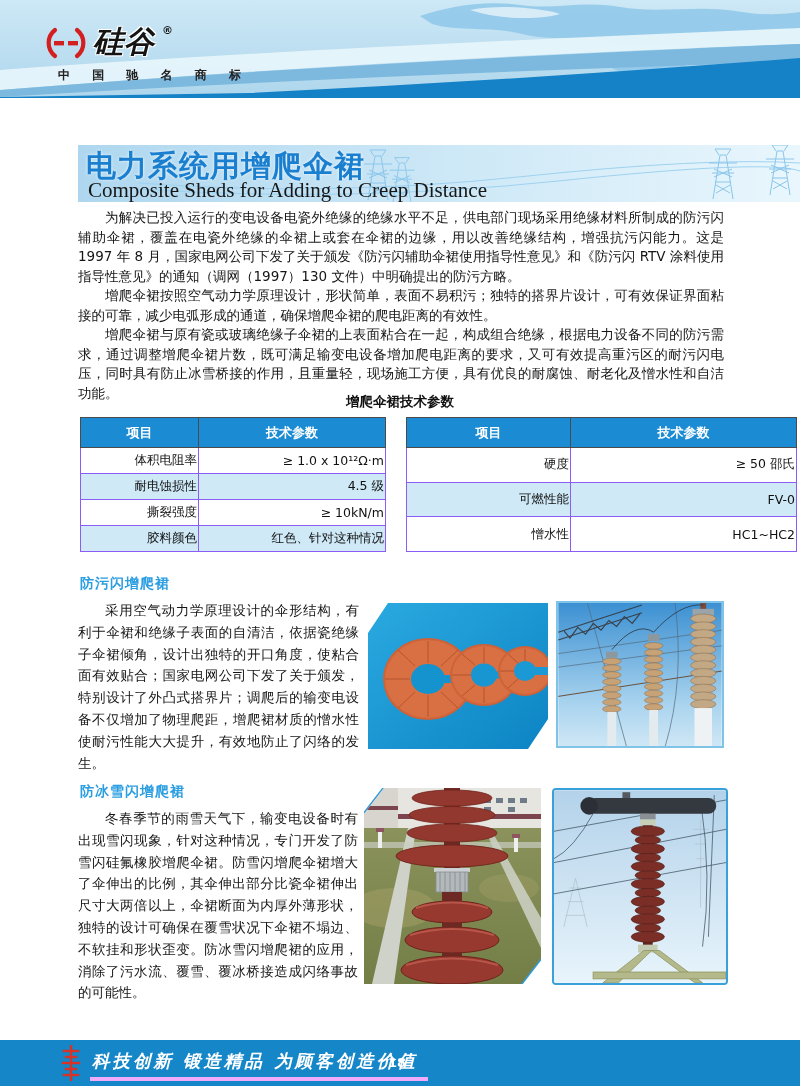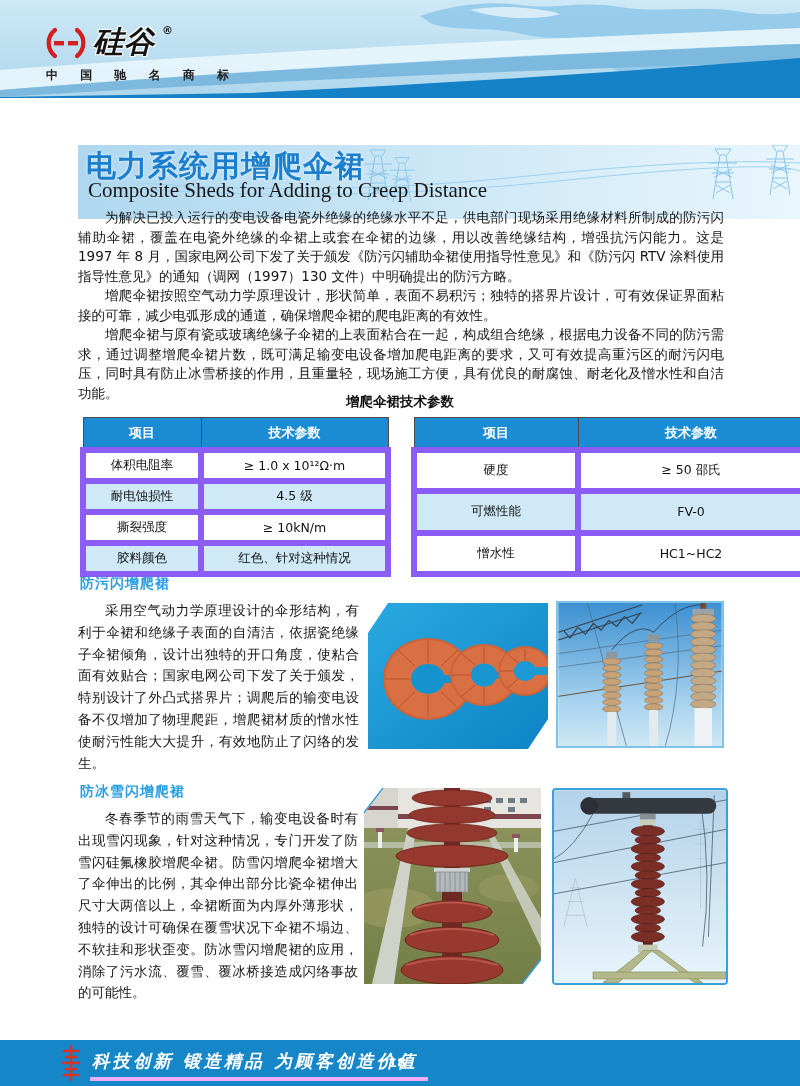--- a/index.html
+++ b/index.html
@@ -7,44 +7,44 @@
         font-family:"DejaVu Sans","Liberation Sans",sans-serif;color:#1c1c1c;}
 
   
   .header{position:absolute;left:0;top:0;width:800px;height:98px;}
   .header svg.header-art{position:absolute;left:0;top:0;}
   .logo{position:absolute;left:46px;top:22px;width:200px;}
   .logo-row{display:flex;align-items:center;gap:7px;}
   .logo-name{font-size:30px;font-weight:900;font-style:italic;color:#141414;letter-spacing:1px;
              text-shadow:1px 1px 0 #fff,-1px -1px 0 #fff,1px -1px 0 #fff,-1px 1px 0 #fff;text-align:center;}
   .logo-reg{font-size:11px;font-weight:bold;color:#141414;align-self:flex-start;margin-top:2px;}
-  .logo-tagline{margin-top:4px;font-size:12px;font-weight:bold;color:#222;letter-spacing:9px;white-space:nowrap;}
-
-  
-  .title-banner{position:absolute;left:78px;top:145px;width:722px;height:74px;
+  .logo-tagline{margin-top:4px;font-size:12px;font-weight:bold;color:#222;letter-spacing:9px;white-space:nowrap;margin-left:12px;}
+
+  
+  .title-banner{position:absolute;left:78px;top:145px;width:722px;height:57px;
     background:linear-gradient(90deg,#aed7ef 0%,#cfe9f7 55%,#e9f6fd 100%);}
   .title-banner svg.towers{position:absolute;left:0;top:0;}
   .title-zh{position:absolute;left:8px;top:1px;margin:0;font-size:30px;font-weight:900;color:#1b7fd0;letter-spacing:1px;
             text-shadow:0 0 3px rgba(255,255,255,.9);}
   .title-en{position:absolute;left:10px;top:33px;font-family:"Liberation Serif","DejaVu Serif",serif;
             font-size:21px;color:#161616;}
 
   
   .intro{position:absolute;left:78px;top:208px;width:646px;}
   .intro p{margin:0;font-size:13.5px;line-height:19.5px;text-align:justify;text-indent:2em;color:#151515;}
 
   
   .table-title{position:absolute;left:0;top:393px;width:800px;text-align:center;
                font-size:13.5px;font-weight:bold;color:#111;}
   .tables-row{position:absolute;left:80px;top:417px;width:715px;display:flex;gap:20px;}
   table.spec{border-collapse:collapse;border:1.5px solid #4b4b4b;table-layout:fixed;}
   table.spec.left{width:305px;}  table.spec.right{width:390px;}
   table.spec th{height:27px;background:#1b8bd4;color:#fff;font-size:13px;font-weight:bold;
                 border:1px solid #4b4b4b;text-align:center;}
-  table.spec td{height:23px;font-size:12.5px;border:6px solid #8b5cf6;text-align:center;background:#fff;color:#111;}
+  table.spec td{height:23px;font-size:12.5px;border:1px solid #8b5cf6;text-align:right;background:#fff;color:#111;}
   table.spec tbody tr:nth-child(even) td{background:#cfe9f7;}
   table.spec.left col.c1{width:118px;} table.spec.left col.c2{width:187px;}
   table.spec.right col.c1{width:164px;} table.spec.right col.c2{width:226px;}
 
   
   .sec-heading{position:absolute;margin:0;font-size:14px;font-weight:bold;color:#2b9ee2;letter-spacing:1px;}
   #sec1-heading{left:80px;top:575px;}
   #sec2-heading{left:80px;top:783px;}
   .sec-body{position:absolute;font-size:13.5px;line-height:21.8px;text-align:justify;text-indent:2em;color:#151515;}
   #sec1-body{left:78px;top:600px;width:281px;}

